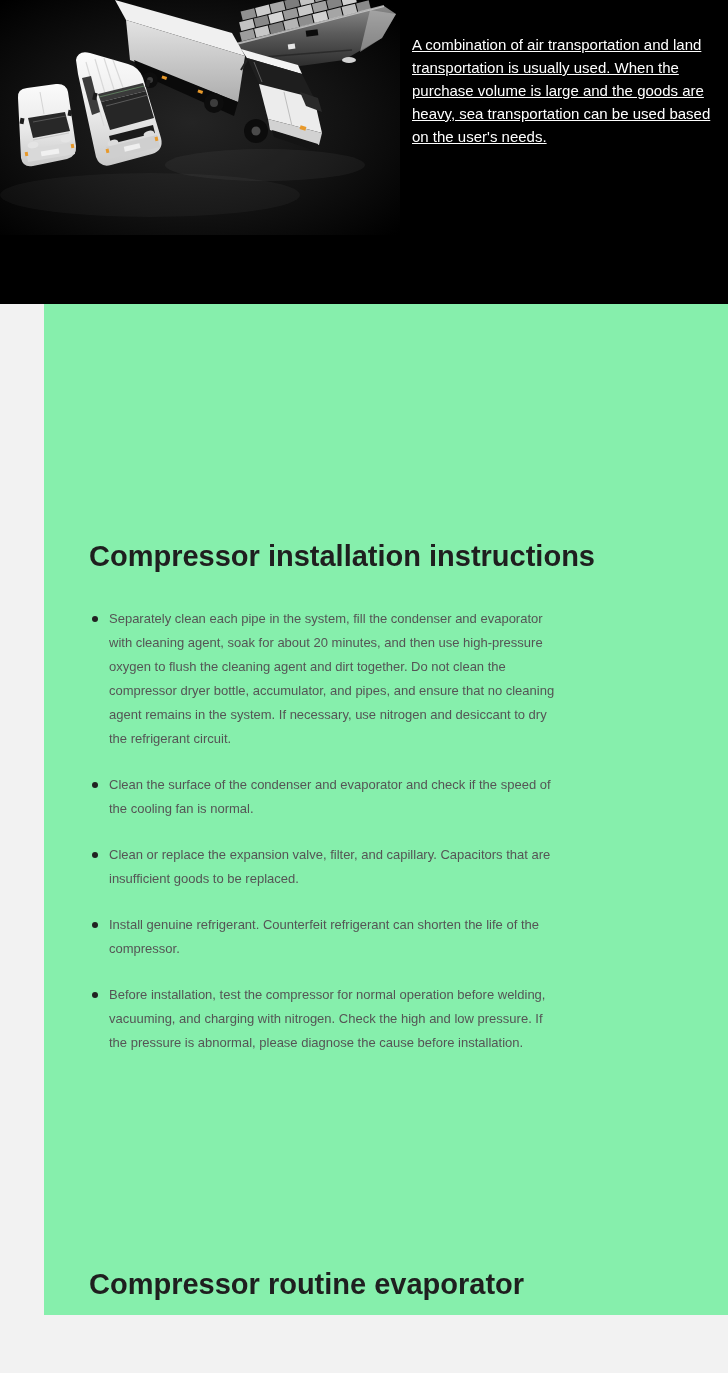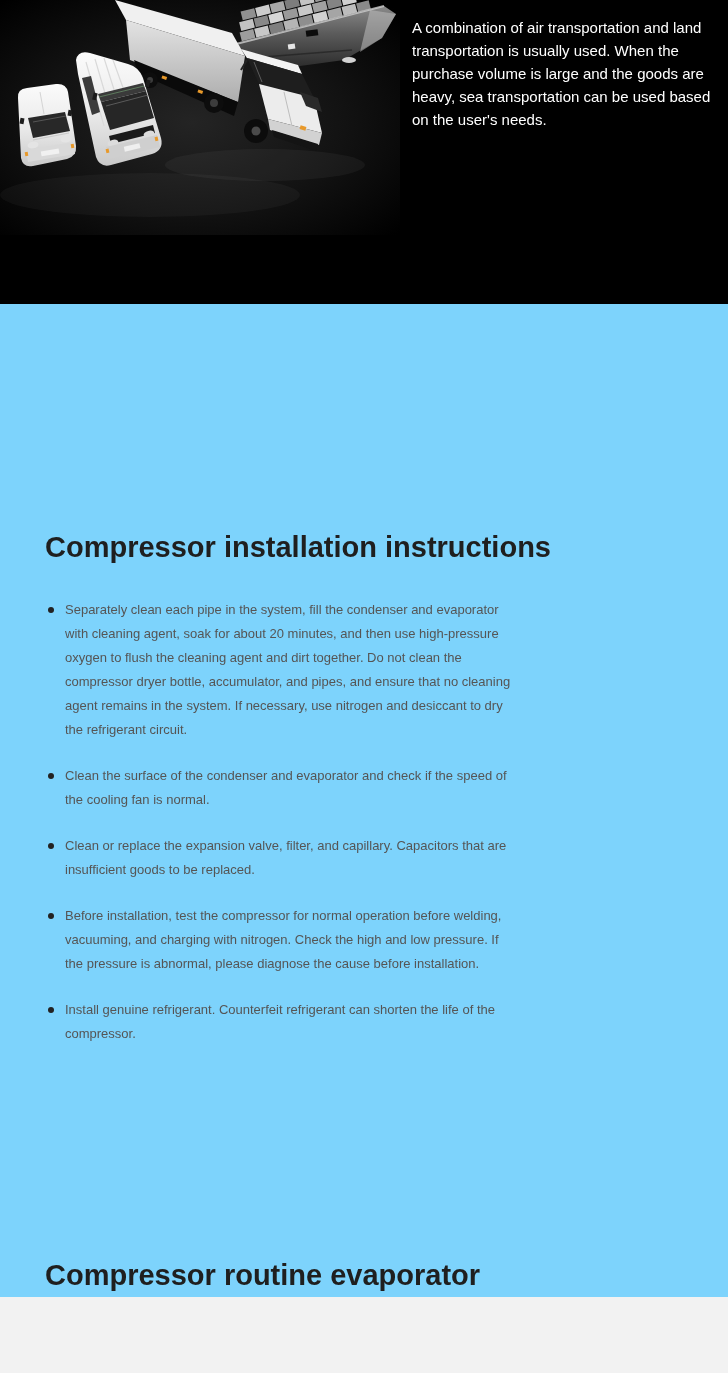--- a/index.html
+++ b/index.html
@@ -23,32 +23,34 @@
   }
   .hero-art {
     position: absolute;
     left: 0;
     top: 0;
     display: block;
   }
   .hero-text {
     position: absolute;
     left: 412px;
-    top: 1px;
+    top: 18px;
     width: 301px;
     color: #ffffff;
     font-size: 15px;
     line-height: 23px;
     font-weight: 400;
+    text-decoration: underline;
   }
 
   
   .content {
-    padding: 4px 45px;
-    background: #7dd3fc;
+    padding: 13px 45px;
+    background: #86efac;
+    margin-left: 44px;
   }
   .section-title {
     margin: 0;
     font-size: 29px;
     line-height: 35px;
     font-weight: 700;
     color: #1f1f1f;
   }
   .title-install { padding-top: 222px; }
   .title-maintenance { margin-top: 189px; }
@@ -244,20 +246,20 @@
   </div>
 
   <div class="content">
 
     <h1 class="section-title title-install">Compressor installation instructions</h1>
 
     <ul class="bullet-list">
       <li>Separately clean each pipe in the system, fill the condenser and evaporator with cleaning agent, soak for about 20 minutes, and then use high-pressure oxygen to flush the cleaning agent and dirt together. Do not clean the compressor dryer bottle, accumulator, and pipes, and ensure that no cleaning agent remains in the system. If necessary, use nitrogen and desiccant to dry the refrigerant circuit.</li>
       <li>Clean the surface of the condenser and evaporator and check if the speed of the cooling fan is normal.</li>
       <li>Clean or replace the expansion valve, filter, and capillary. Capacitors that are insufficient goods to be replaced.</li>
+      <li>Install genuine refrigerant. Counterfeit refrigerant can shorten the life of the compressor.</li>
       <li>Before installation, test the compressor for normal operation before welding, vacuuming, and charging with nitrogen. Check the high and low pressure. If the pressure is abnormal, please diagnose the cause before installation.</li>
-      <li>Install genuine refrigerant. Counterfeit refrigerant can shorten the life of the compressor.</li>
     </ul>
 
     <h1 class="section-title title-maintenance">Compressor routine evaporator</h1>
 
   </div>
 </div>
 
 </body></html>

